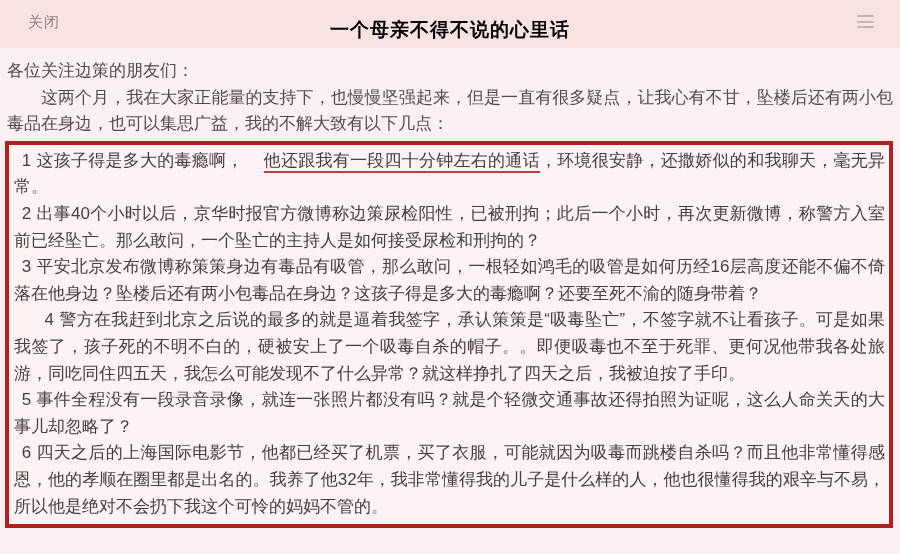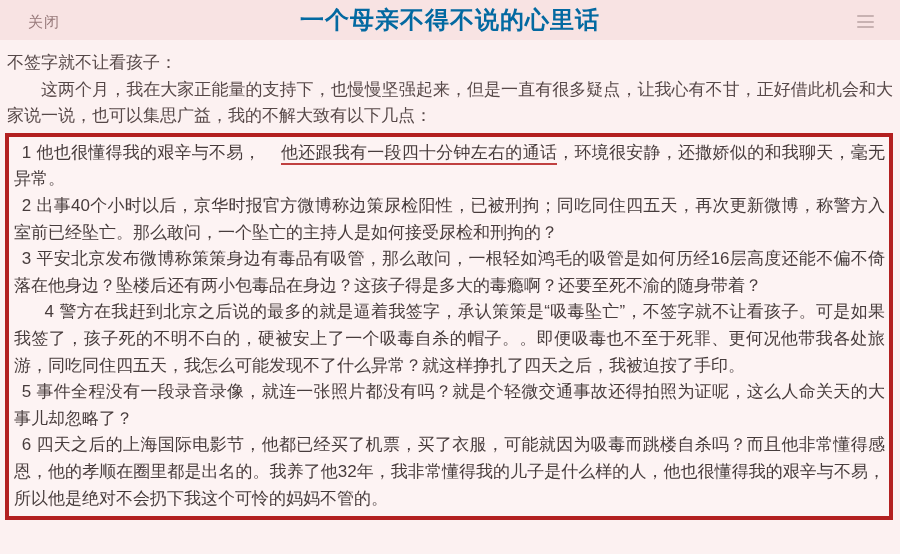--- a/index.html
+++ b/index.html
@@ -4,32 +4,32 @@
 <style>
   html, body { margin: 0; padding: 0; }
   body {
     width: 900px; height: 554px; overflow: hidden;
     background: #fcf1f1;
     font-family: "Liberation Sans", "DejaVu Sans", sans-serif;
     color: #544646;
   }
   
   .topbar {
-    position: relative; height: 40px;
+    position: relative; height: 48px;
     background: #f8e3e3;
-    display: flex; align-items: center;
+    display: flex; align-items: flex-end;
   }
   .close-btn {
     position: absolute; left: 28px; top: 13px;
     font-size: 15px; color: #97797a; letter-spacing: 1px;
     cursor: pointer;
   }
   .title {
-    margin: 13px auto; font-size: 24px; font-weight: bold;
-    color: #0369a1; letter-spacing: 1px;
+    margin: 5px auto; font-size: 19px; font-weight: bold;
+    color: #000000; letter-spacing: 1px;
   }
   .menu-btn {
     position: absolute; right: 26px; top: 15px;
     width: 17px; height: 13px; cursor: pointer;
     display: flex; flex-direction: column; justify-content: space-between;
   }
   .menu-btn i {
     display: block; height: 2px; background: #c8b2b2; border-radius: 1px;
   }
   
@@ -65,25 +65,25 @@
   <span class="close-btn">关闭</span>
   <h1 class="title">一个母亲不得不说的心里话</h1>
   <span class="menu-btn">
     <i></i>
     <i></i>
     <i></i>
   </span>
 </div>
 
 <div class="article">
-  <p>不签字就不让看孩子：</p>
-  <p class="indent">这两个月，我在大家正能量的支持下，也慢慢坚强起来，但是一直有很多疑点，让我心有不甘，正好借此机会和大家说一说，也可以集思广益，我的不解大致有以下几点：</p>
+  <p>各位关注边策的朋友们：</p>
+  <p class="indent">这两个月，我在大家正能量的支持下，也慢慢坚强起来，但是一直有很多疑点，让我心有不甘，坠楼后还有两小包毒品在身边，也可以集思广益，我的不解大致有以下几点：</p>
 
   <div class="redbox">
-    <p class="pt"><span class="num">1</span><span>他也很懂得我的艰辛与不易，</span><span class="ul-red">他还跟我有一段四十分钟左右的通话</span><span>，环境很安静，还撒娇似的和我聊天，毫无异常。</span></p>
-    <p class="pt"><span class="num">2</span><span>出事40个小时以后，京华时报官方微博称边策尿检阳性，已被刑拘；同吃同住四五天，再次更新微博，称警方入室前已经坠亡。那么敢问，一个坠亡的主持人是如何接受尿检和刑拘的？</span></p>
+    <p class="pt"><span class="num">1</span><span>这孩子得是多大的毒瘾啊，</span><span class="ul-red">他还跟我有一段四十分钟左右的通话</span><span>，环境很安静，还撒娇似的和我聊天，毫无异常。</span></p>
+    <p class="pt"><span class="num">2</span><span>出事40个小时以后，京华时报官方微博称边策尿检阳性，已被刑拘；此后一个小时，再次更新微博，称警方入室前已经坠亡。那么敢问，一个坠亡的主持人是如何接受尿检和刑拘的？</span></p>
     <p class="pt"><span class="num">3</span><span>平安北京发布微博称策策身边有毒品有吸管，那么敢问，一根轻如鸿毛的吸管是如何历经16层高度还能不偏不倚落在他身边？坠楼后还有两小包毒品在身边？这孩子得是多大的毒瘾啊？还要至死不渝的随身带着？</span></p>
     <p class="pt pt-deep"><span class="num">4</span><span>警方在我赶到北京之后说的最多的就是逼着我签字，承认策策是“吸毒坠亡”，不签字就不让看孩子。可是如果我签了，孩子死的不明不白的，硬被安上了一个吸毒自杀的帽子。。即便吸毒也不至于死罪、更何况他带我各处旅游，同吃同住四五天，我怎么可能发现不了什么异常？就这样挣扎了四天之后，我被迫按了手印。</span></p>
     <p class="pt"><span class="num">5</span><span>事件全程没有一段录音录像，就连一张照片都没有吗？就是个轻微交通事故还得拍照为证呢，这么人命关天的大事儿却忽略了？</span></p>
     <p class="pt"><span class="num">6</span><span>四天之后的上海国际电影节，他都已经买了机票，买了衣服，可能就因为吸毒而跳楼自杀吗？而且他非常懂得感恩，他的孝顺在圈里都是出名的。我养了他32年，我非常懂得我的儿子是什么样的人，他也很懂得我的艰辛与不易，所以他是绝对不会扔下我这个可怜的妈妈不管的。</span></p>
   </div>
 
 </div>
 
 </body></html>

